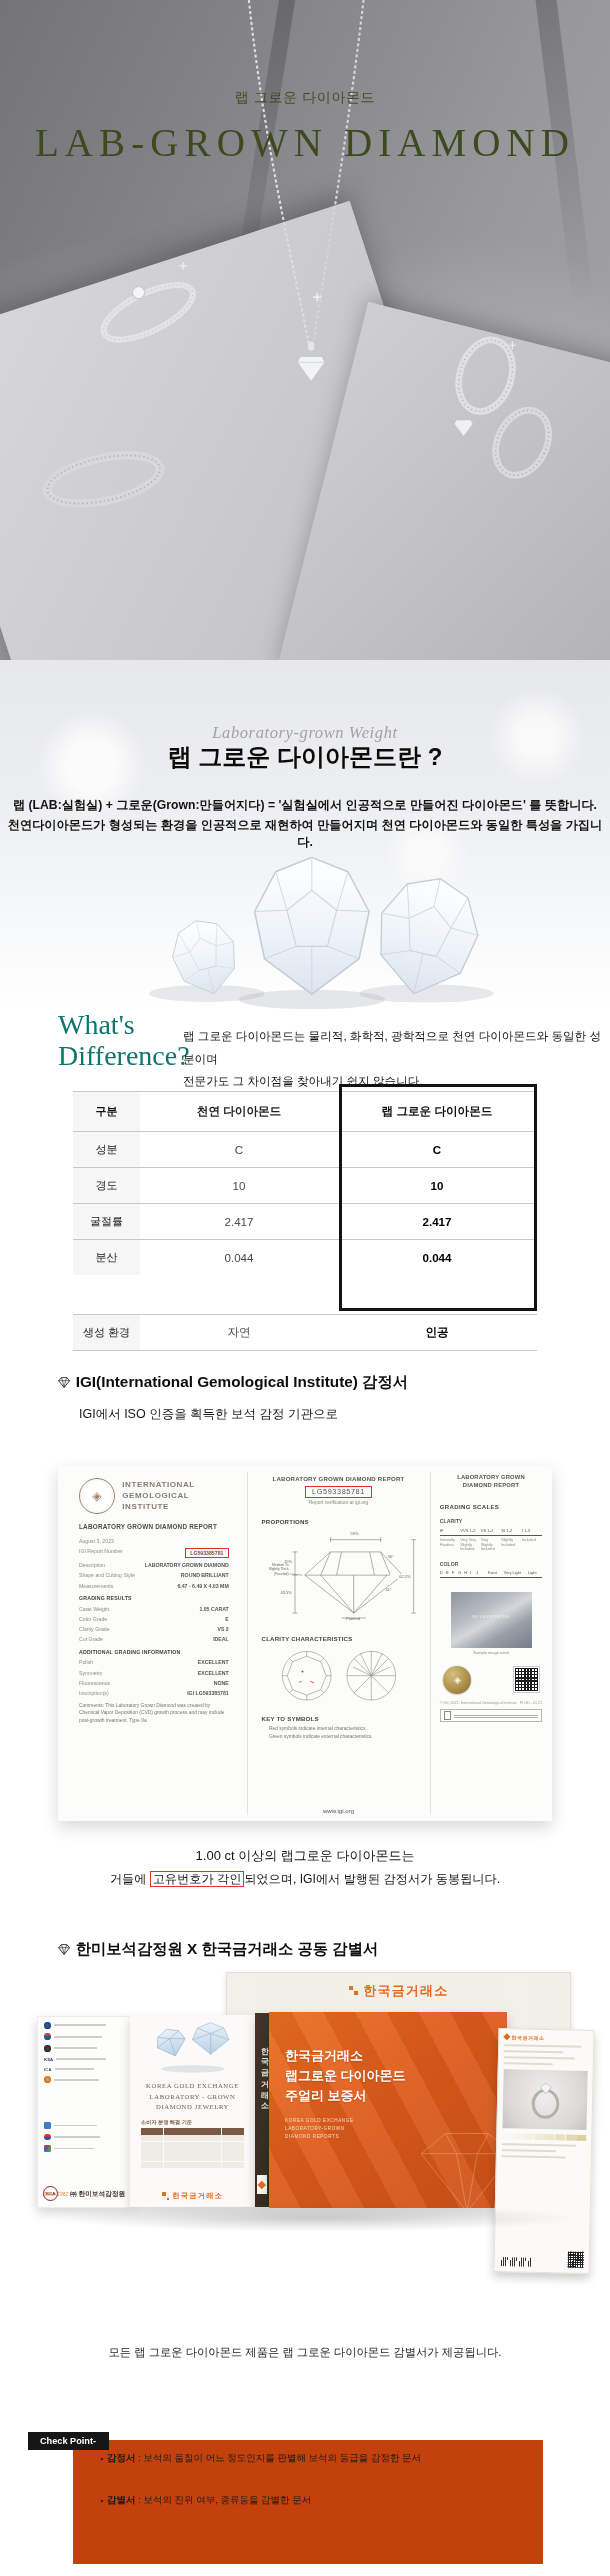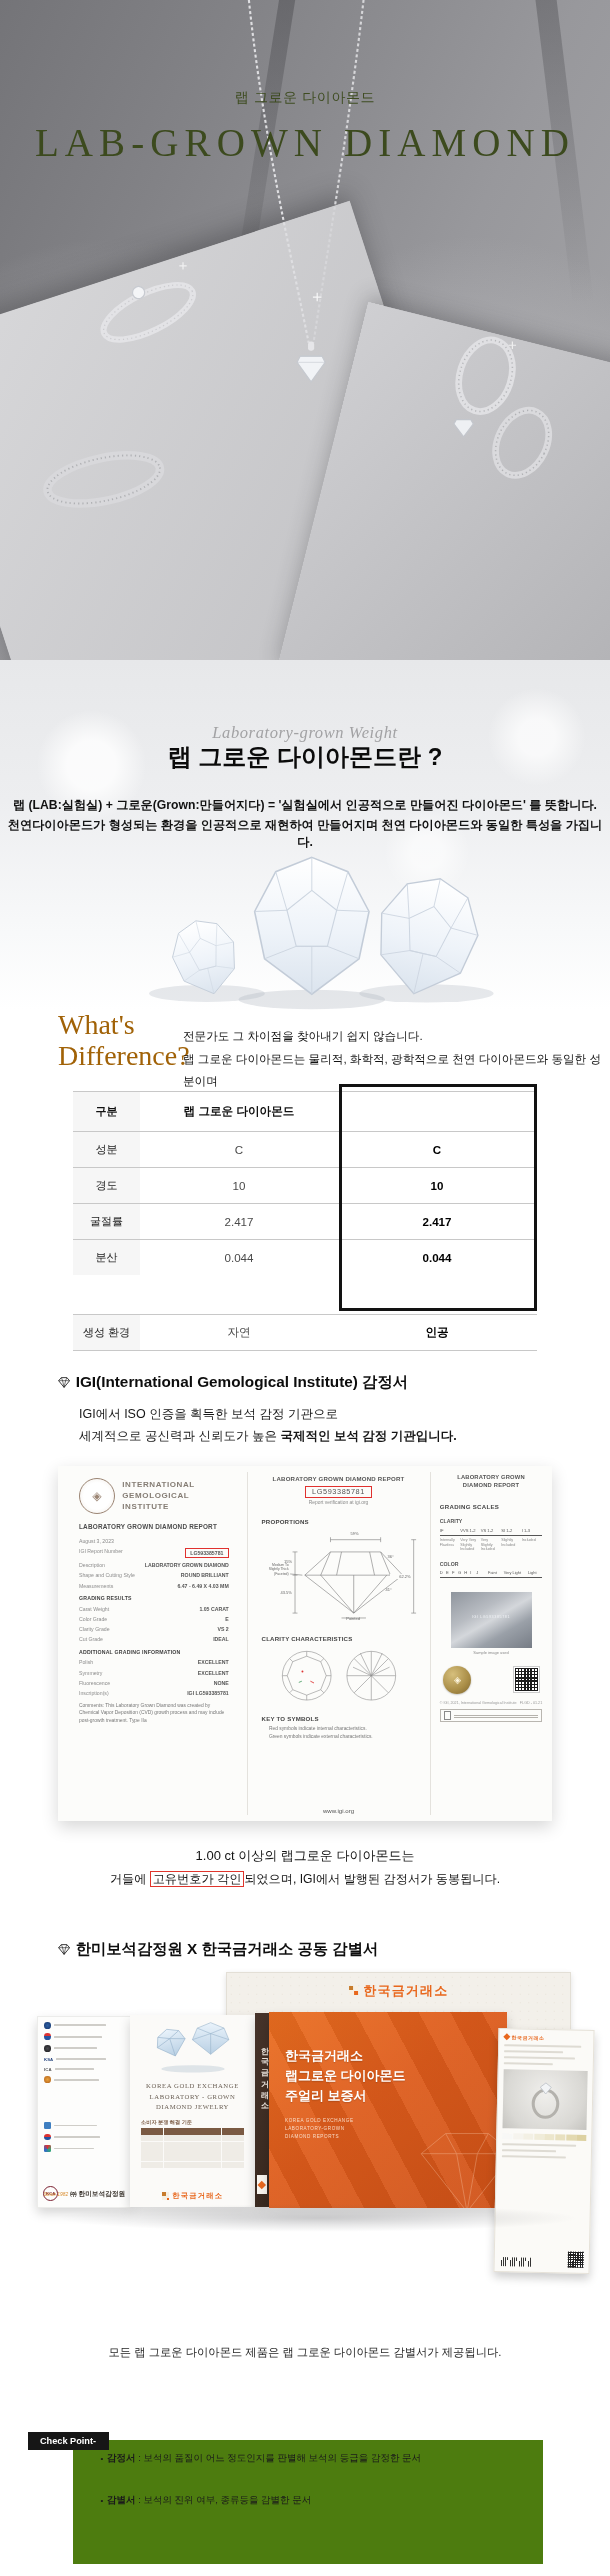--- a/index.html
+++ b/index.html
@@ -30,21 +30,21 @@
     background:radial-gradient(circle at 15% 30%, rgba(255,255,255,.8) 0 24.4px, rgba(255,255,255,0) 55px),
                radial-gradient(circle at 88% 22%, rgba(255,255,255,.7) 0 18.3px, rgba(255,255,255,0) 49px),
                radial-gradient(circle at 70% 55%, rgba(255,255,255,.6) 0 16px, rgba(255,255,255,0) 43px);}
   .intro-script{top:723px;font-family:"Liberation Serif","DejaVu Serif",serif;font-style:italic;font-size:16.5px;color:#a2a2a4;letter-spacing:0.6px;}
   .intro-head{top:741px;font-size:24px;font-weight:700;color:#0b0b0b;}
   .intro-l1{top:776px;font-size:13px;color:#1c1c1c;}
   .intro-l2{top:797px;font-size:12.2px;font-weight:700;color:#111;}
   .intro-l3{top:818px;font-size:12.2px;font-weight:600;color:#141414;}
 
   
-  .diff-head{left:58px;top:1010px;font-family:"Liberation Serif","DejaVu Serif",serif;font-size:28px;line-height:1.1;color:#a16207;}
+  .diff-head{left:58px;top:1010px;font-family:"Liberation Serif","DejaVu Serif",serif;font-size:28px;line-height:1.1;color:#0f766e;}
   .diff-desc{left:183px;top:1025px;font-size:11.6px;line-height:1.95;color:#131313;}
 
   
   .spec{left:73px;top:1091px;width:464px;}
   .spec-row{display:flex;border-top:0.6px solid #c8c8c8;}
   .spec-row:last-child{border-bottom:0.6px solid #c8c8c8;margin-top:39px;}
   .spec-cell{display:flex;align-items:center;justify-content:center;font-size:11.6px;}
   .spec-label{width:67px;background:#f6f6f6;color:#222;font-size:11px;}
   .spec-nat{width:198px;color:#4a4a4a;}
   .spec-lab{width:198px;color:#000;font-weight:700;}
@@ -164,21 +164,21 @@
      repeating-linear-gradient(0deg,#222 0 1.2px,transparent 1.2px 2.4px),
      repeating-linear-gradient(90deg,#222 0 1.2px,#fff 1.2px 2.4px);}
   .bc-barcode{position:absolute;left:4.9px;bottom:4.9px;width:32px;height:9.2px;
      background:repeating-linear-gradient(90deg,#333 0 0.6px,transparent 0.6px 1.8px);}
   .bro-shadow{left:55px;top:2204px;width:525px;height:28px;background:radial-gradient(ellipse,rgba(80,80,85,.28) 0%,rgba(80,80,85,0) 70%);}
 
   
   .provide{top:2345px;font-size:11.3px;color:#1f1f1f;}
   .cp-tab{left:27.5px;top:2432px;width:81px;height:18.3px;background:#161616;color:#fff;font-size:9.2px;font-weight:700;
      display:flex;align-items:center;justify-content:center;z-index:3;}
-  .cp-box{left:73px;top:2440px;width:470px;height:124px;background:#4d7c0f;}
+  .cp-box{left:73px;top:2440px;width:470px;height:124px;background:#c2410c;}
   .cp-line{position:absolute;left:27.5px;font-size:9.5px;color:#1a1a1a;}
   .cp-line::before{content:"\2022";margin-right:3.7px;font-size:8px;}
   .cp-line b{font-weight:700;}
   .dia-ico{display:inline-flex;flex:0 0 auto;}
 </style>
 </head>
 <body>
 
 <div class="page">
 
@@ -257,27 +257,28 @@
   <style>
     .intro .intro-script{top:63px}.intro .intro-head{top:81px}.intro .intro-l1{top:116px}
     .intro .intro-l2{top:137px}.intro .intro-l3{top:157px}
   </style>
 
   <div class="abs diff-head">
     <div>What's</div>
     <div>Difference?</div>
   </div>
   <div class="abs diff-desc">
+    <div>랩 그로운 다이아몬드는 물리적, 화학적, 광학적으로 천연 다이아몬드와 동일한 성분이며</div>
     <div>전문가도 그 차이점을 찾아내기 쉽지 않습니다.</div>
-    <div>랩 그로운 다이아몬드는 물리적, 화학적, 광학적으로 천연 다이아몬드와 동일한 성분이며</div>
   </div>
 
   <div class="abs spec">
     <div class="spec-row spec-hrow">
       <div class="spec-cell spec-label">구분</div>
+      <div class="spec-cell spec-nat" style="color:#222;font-weight:700">천연 다이아몬드</div>
       <div class="spec-cell spec-lab">랩 그로운 다이아몬드</div>
     </div>
     <div class="spec-row spec-drow">
       <div class="spec-cell spec-label">성분</div>
       <div class="spec-cell spec-nat">C</div>
       <div class="spec-cell spec-lab">C</div>
     </div>
     <div class="spec-row spec-drow">
       <div class="spec-cell spec-label">경도</div>
       <div class="spec-cell spec-nat">10</div>
@@ -304,23 +305,20 @@
   <div class="abs sec-head" style="left:58px;top:1372px">
     <span class="dia-ico">
       <svg width="12.2" height="11" viewBox="0 0 20 18">
           <polygon points="1,6 5.5,1 14.5,1 19,6 10,17" fill="none" stroke="#1a1a1a" stroke-width="1.4"></polygon>
           <path d="M1,6 H19 M5.5,1 L7.5,6 L10,17 M14.5,1 L12.5,6 L10,17" stroke="#1a1a1a" stroke-width="1" fill="none"></path>
         </svg>
     </span>
     <span>IGI(International Gemological Institute) 감정서</span>
   </div>
   <div class="abs sub-line" style="top:1406px">IGI에서 ISO 인증을 획득한 보석 감정 기관으로</div>
-  <div class="abs sub-line" style="top:1428px">
-    <span>세계적으로 공신력과 신뢰도가 높은 </span><b>국제적인 보석 감정 기관입니다.</b>
-  </div>
 
   <div class="abs cert">
     <div class="vsep" style="left:189px"></div>
     <div class="vsep" style="left:372px"></div>
 
     <div class="cert-left">
       <div style="display:flex;align-items:center;gap:7.3px">
         <div class="igi-seal">◈</div>
         <div class="igi-name">
           <div>INTERNATIONAL</div>

